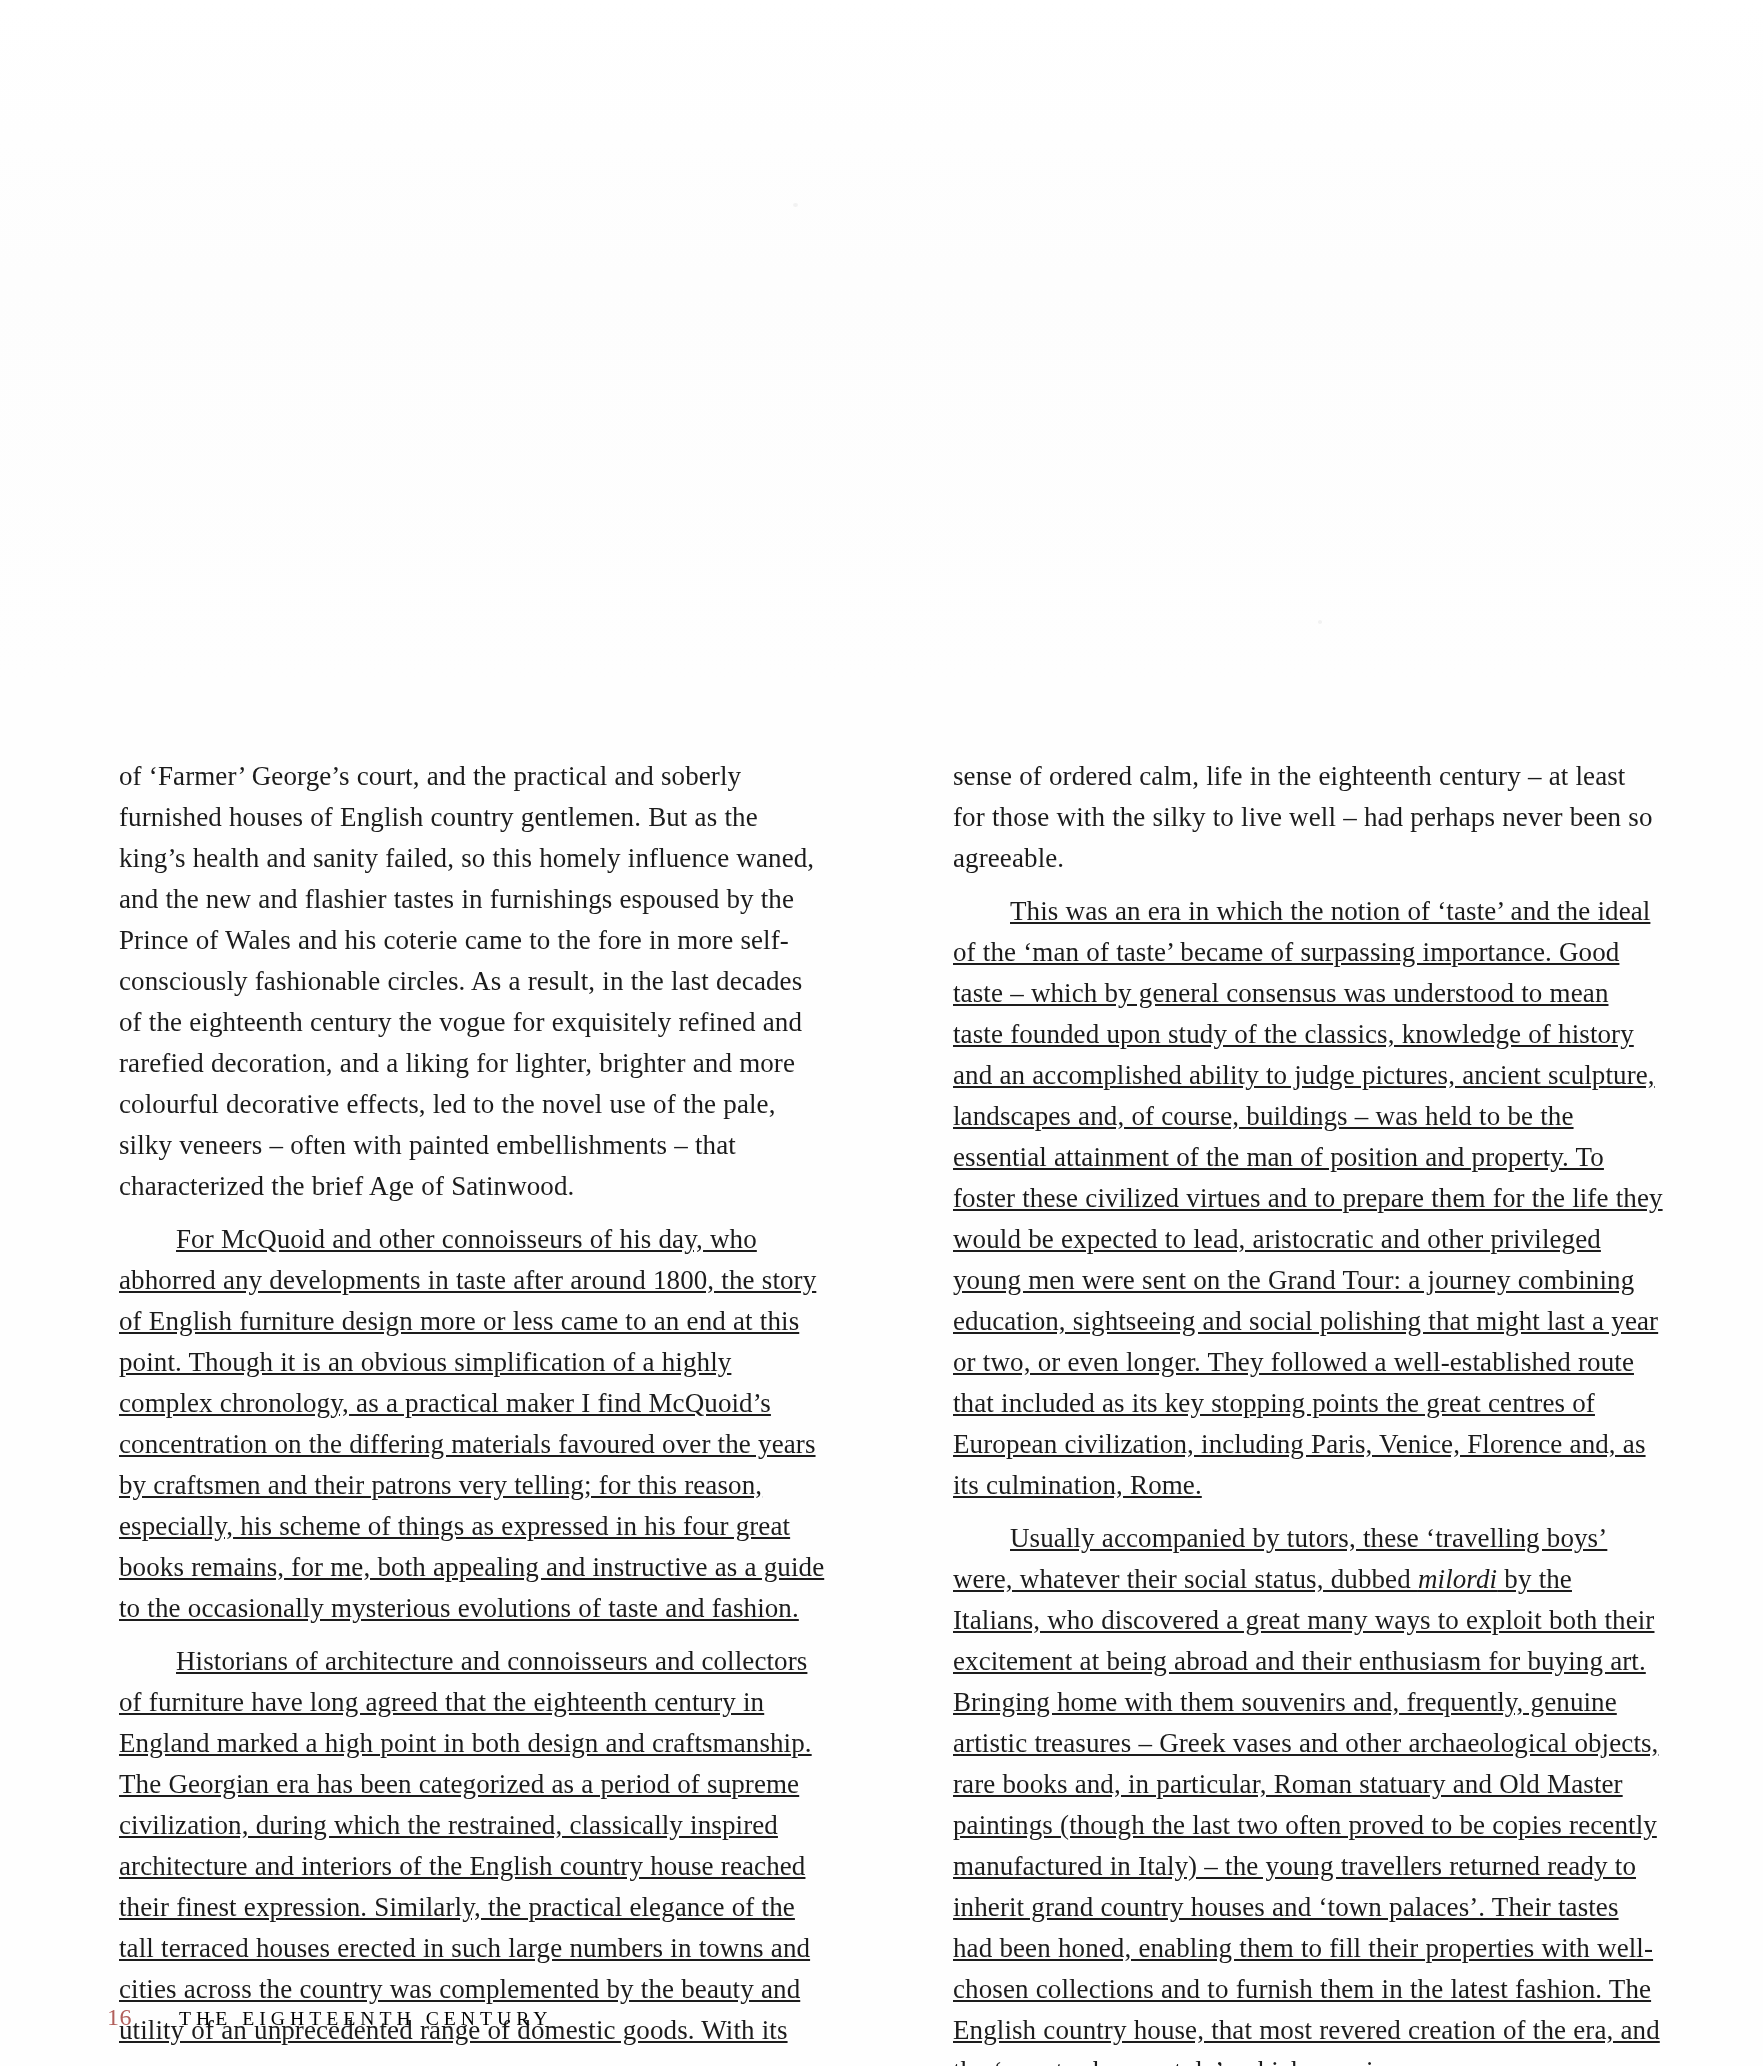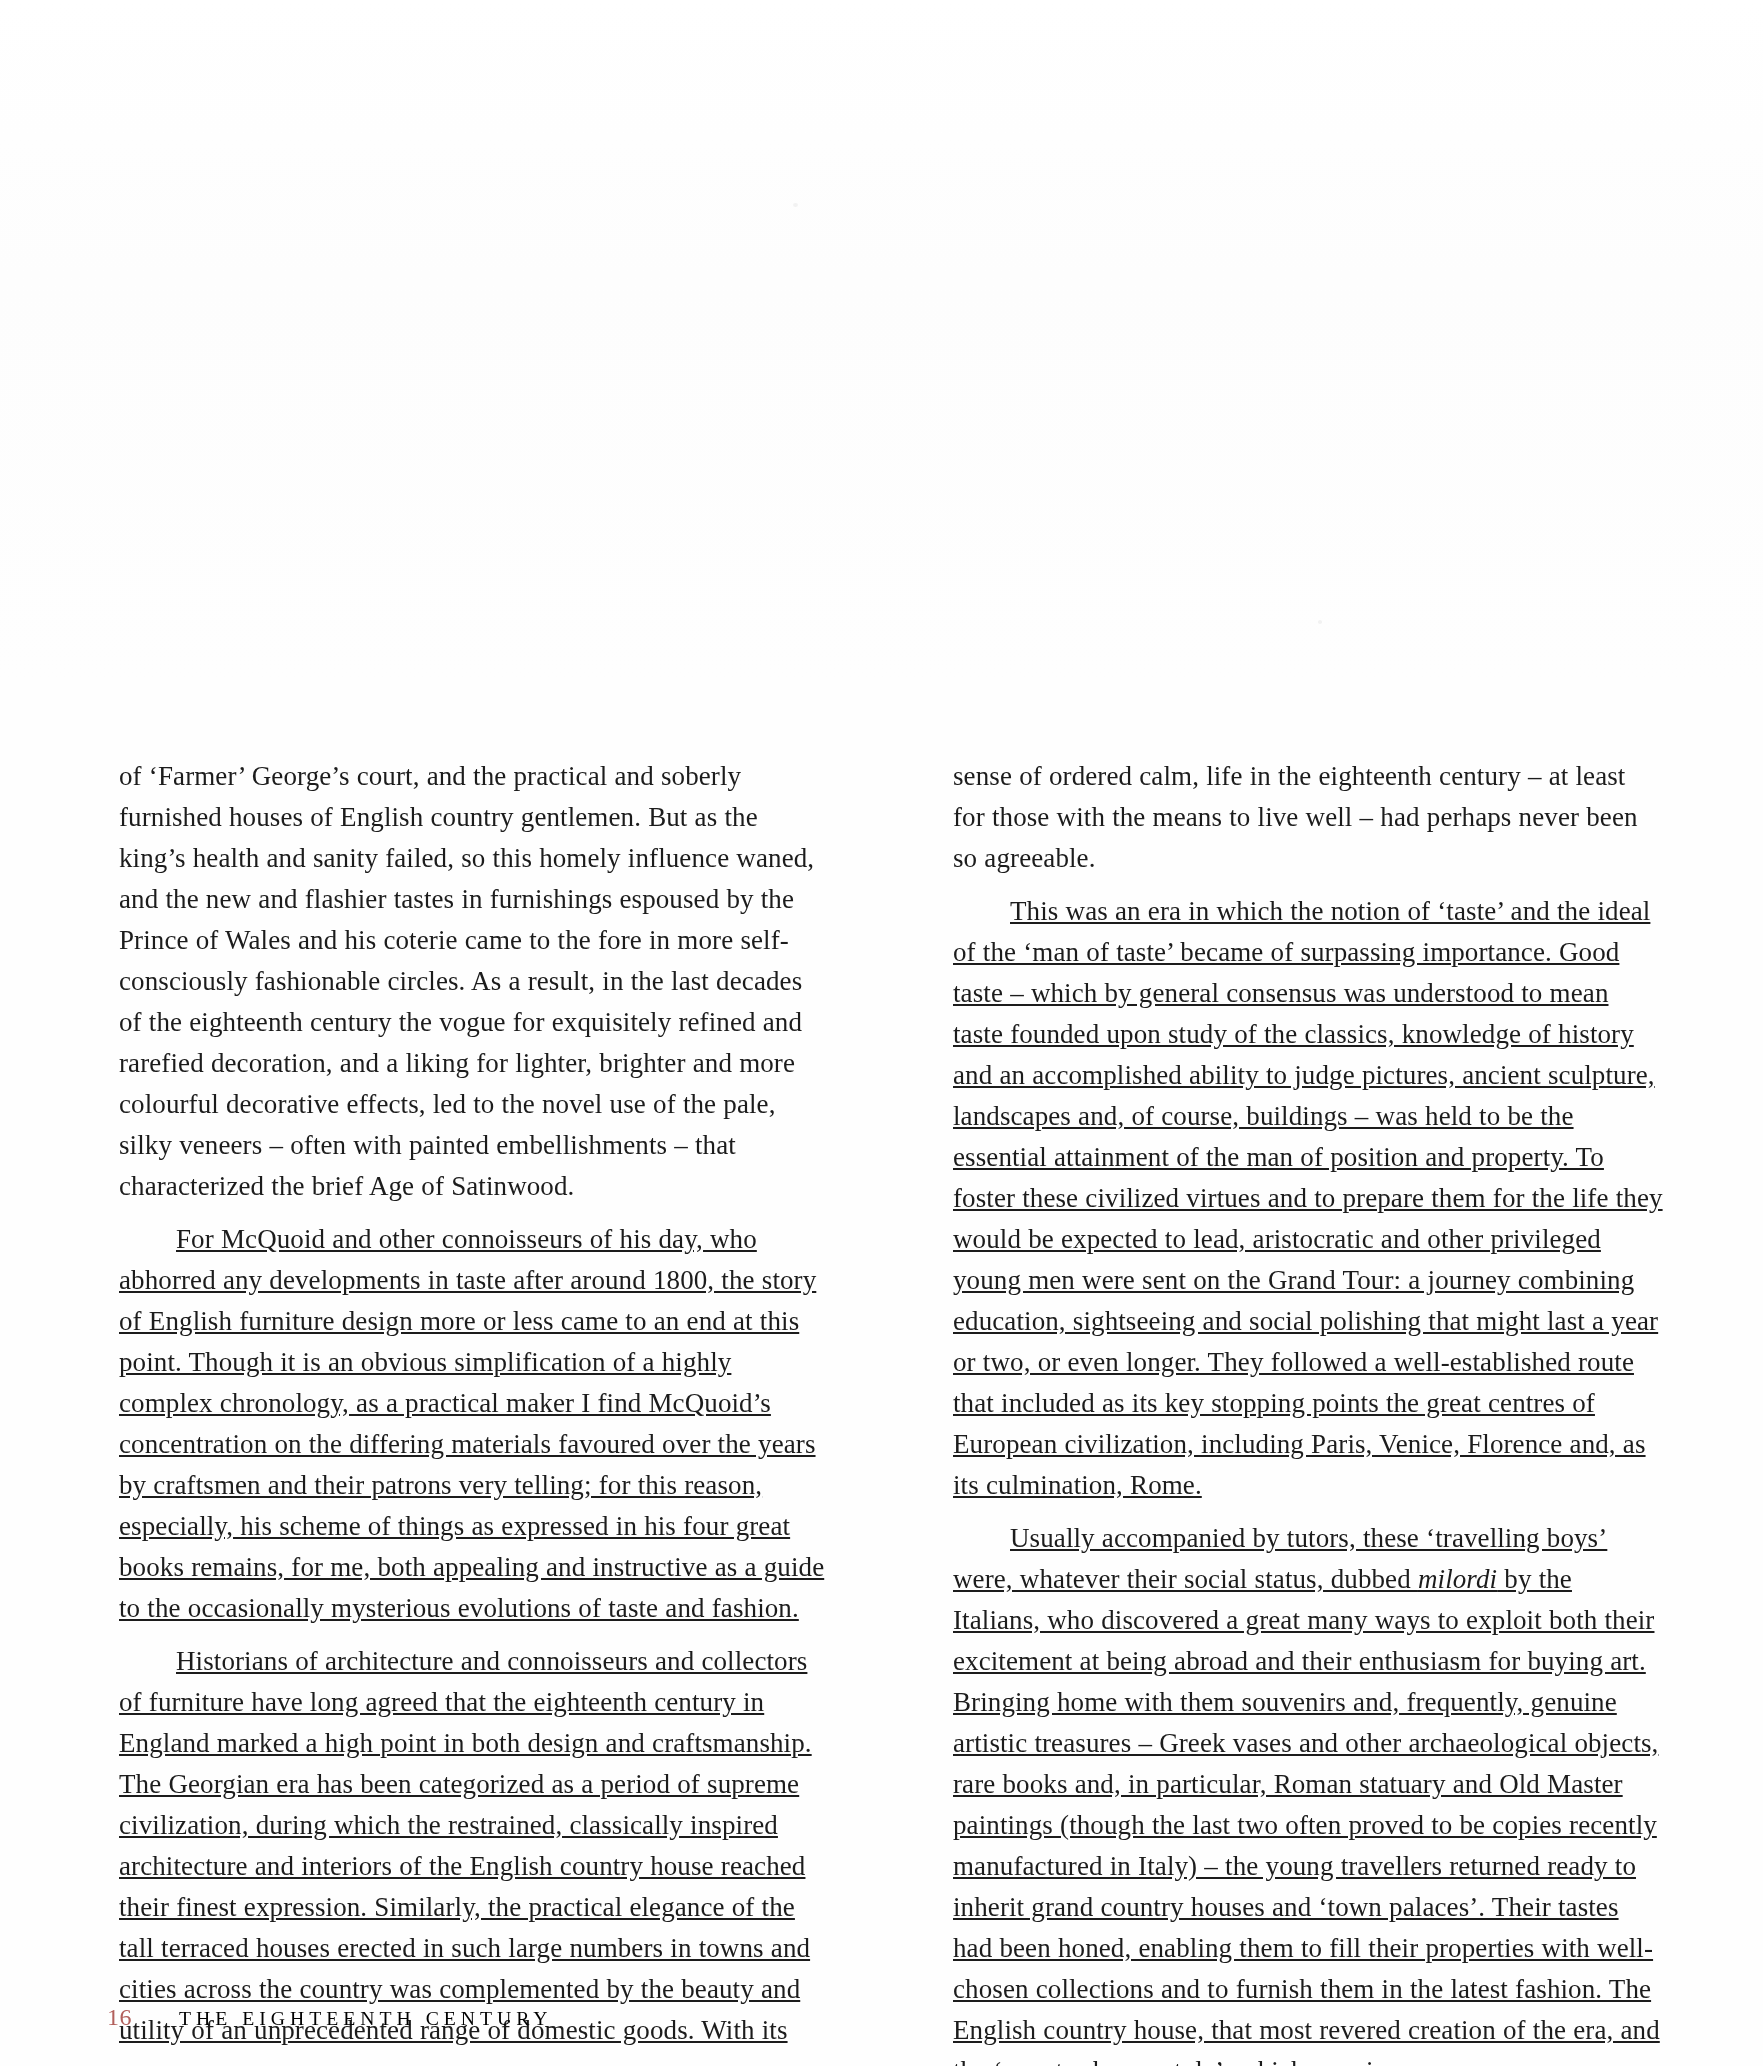--- a/index.html
+++ b/index.html
@@ -111,21 +111,21 @@
 
   <div class="columns">
 
     <div class="col">
       <p>of ‘Farmer’ George’s court, and the practical and soberly furnished houses of English country gentlemen. But as the king’s health and sanity failed, so this homely influence waned, and the new and flashier tastes in furnishings espoused by the Prince of Wales and his coterie came to the fore in more self-consciously fashionable circles. As a result, in the last decades of the eighteenth century the vogue for exquisitely refined and rarefied decoration, and a liking for lighter, brighter and more colourful decorative effects, led to the novel use of the pale, silky veneers – often with painted embellishments – that characterized the brief Age of Satinwood.</p>
       <p>For McQuoid and other connoisseurs of his day, who abhorred any developments in taste after around 1800, the story of English furniture design more or less came to an end at this point. Though it is an obvious simplification of a highly complex chronology, as a practical maker I find McQuoid’s concentration on the differing materials favoured over the years by craftsmen and their patrons very telling; for this reason, especially, his scheme of things as expressed in his four great books remains, for me, both appealing and instructive as a guide to the occasionally mysterious evolutions of taste and fashion.</p>
       <p>Historians of architecture and connoisseurs and collectors of furniture have long agreed that the eighteenth century in England marked a high point in both design and craftsmanship. The Georgian era has been categorized as a period of supreme civilization, during which the restrained, classically inspired architecture and interiors of the English country house reached their finest expression. Similarly, the practical elegance of the tall terraced houses erected in such large numbers in towns and cities across the country was complemented by the beauty and utility of an unprecedented range of domestic goods. With its</p>
     </div>
 
     <div class="col">
-      <p>sense of ordered calm, life in the eighteenth century – at least for those with the means to live well – had perhaps never been so agreeable.</p>
+      <p>sense of ordered calm, life in the eighteenth century – at least for those with the silky to live well – had perhaps never been so agreeable.</p>
       <p>This was an era in which the notion of ‘taste’ and the ideal of the ‘man of taste’ became of surpassing importance. Good taste – which by general consensus was understood to mean taste founded upon study of the classics, knowledge of history and an accomplished ability to judge pictures, ancient sculpture, landscapes and, of course, buildings – was held to be the essential attainment of the man of position and property. To foster these civilized virtues and to prepare them for the life they would be expected to lead, aristocratic and other privileged young men were sent on the Grand Tour: a journey combining education, sightseeing and social polishing that might last a year or two, or even longer. They followed a well-established route that included as its key stopping points the great centres of European civilization, including Paris, Venice, Florence and, as its culmination, Rome.</p>
       <p><span>Usually accompanied by tutors, these ‘travelling boys’ were, whatever their social status, dubbed </span><i>milordi</i><span> by the Italians, who discovered a great many ways to exploit both their excitement at being abroad and their enthusiasm for buying art. Bringing home with them souvenirs and, frequently, genuine artistic treasures – Greek vases and other archaeological objects, rare books and, in particular, Roman statuary and Old Master paintings (though the last two often proved to be copies recently manufactured in Italy) – the young travellers returned ready to inherit grand country houses and ‘town palaces’. Their tastes had been honed, enabling them to fill their properties with well-chosen collections and to furnish them in the latest fashion. The English country house, that most revered creation of the era, and the ‘country house style’, which remains even</span></p>
     </div>
 
   </div>
 
   <div class="footer">
     <span class="folio">16</span>
     <span class="running-head">THE EIGHTEENTH CENTURY</span>
   </div>

